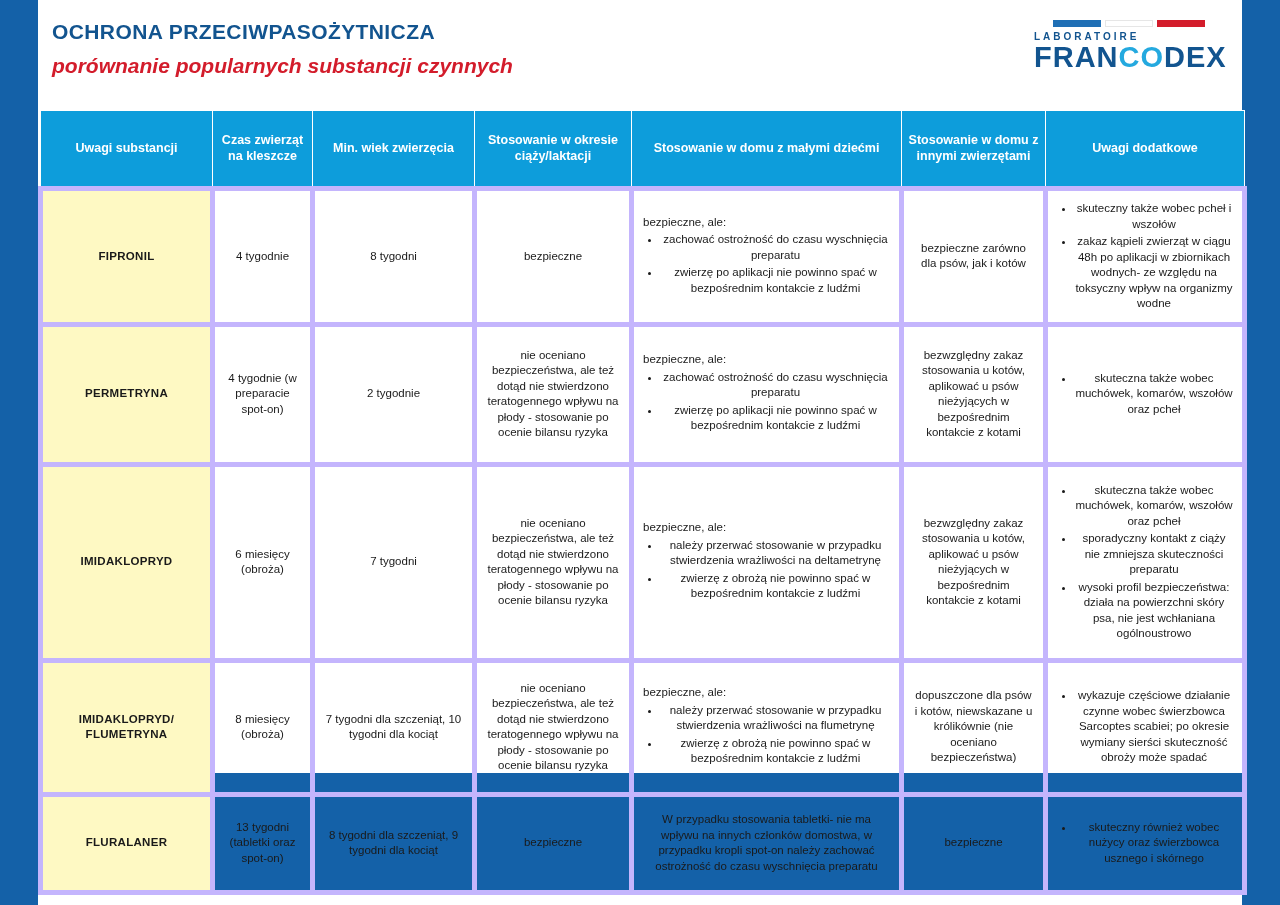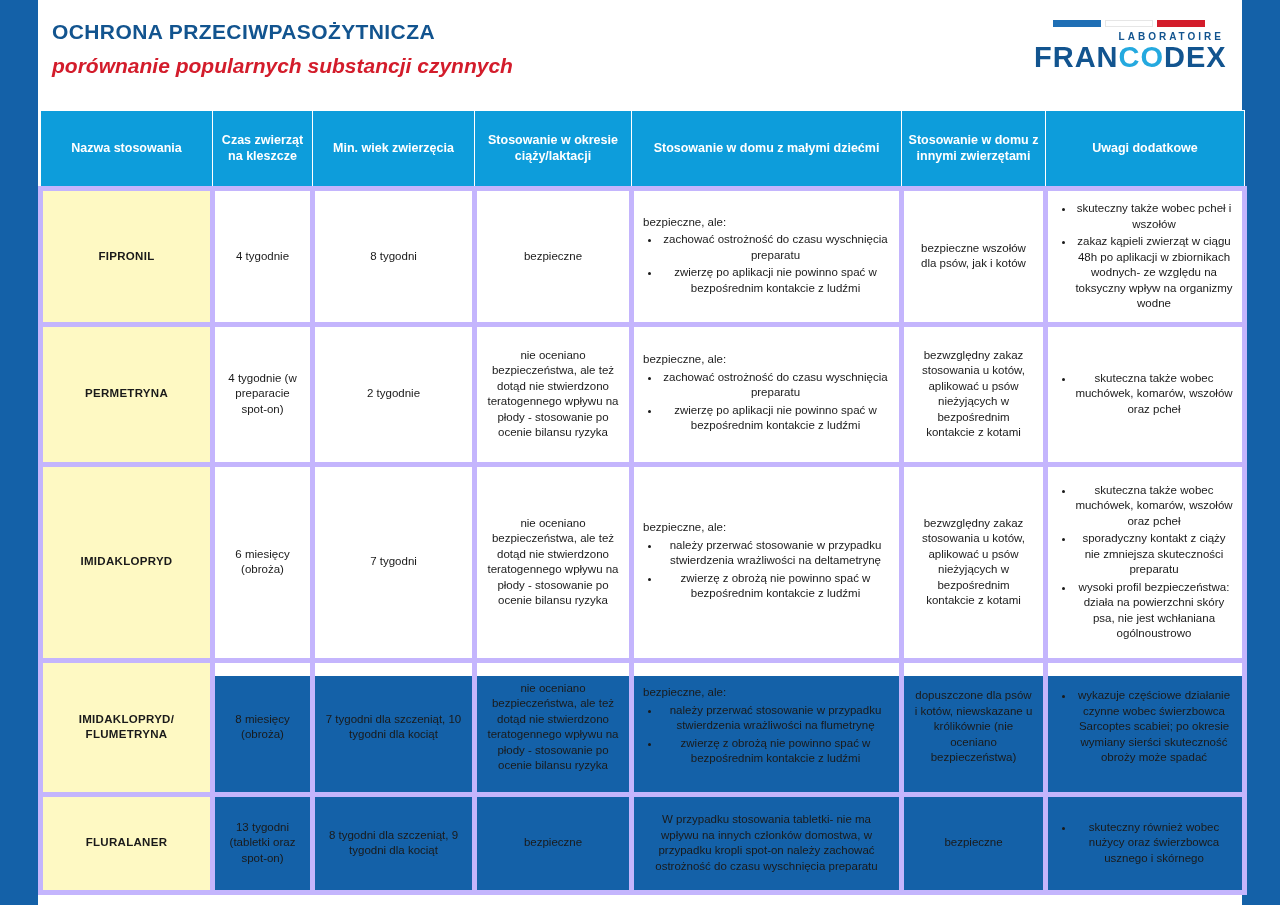--- a/index.html
+++ b/index.html
@@ -11,21 +11,21 @@
     height: 905px;
     background: #1461a8;
     font-family: "Liberation Sans", sans-serif;
     overflow: hidden;
   }
   .page {
     position: absolute;
     left: 38px;
     top: 0;
     width: 1204px;
-    height: 676px;
+    height: 773px;
     background: #ffffff;
   }
   .header {
     position: relative;
     height: 110px;
     padding: 16px 0 0 14px;
     box-sizing: border-box;
   }
   .title {
     color: #12548f;
@@ -39,21 +39,21 @@
     font-size: 21px;
     font-weight: bold;
     font-style: italic;
     margin: 10px 0 0 0;
   }
   .logo {
     position: absolute;
     right: 18px;
     top: 20px;
     width: 190px;
-    text-align: right;
+    text-align: left;
     margin-left: 12px;
   }
   .logo-flag {
     display: flex;
     justify-content: center;
     gap: 4px;
     margin-bottom: 4px;
   }
   .flag-bar {
     width: 48px;
@@ -174,21 +174,21 @@
       <col class="col1">
         <col class="col2">
         <col class="col3">
         <col class="col4">
         <col class="col5">
         <col class="col6">
         <col class="col7">
     </colgroup>
     <thead>
       <tr>
-        <th>Nazwa stosowania</th>
+        <th>Uwagi substancji</th>
         <th>Czas zwierząt na kleszcze</th>
         <th>Min. wiek zwierzęcia</th>
         <th>Stosowanie w okresie ciąży/laktacji</th>
         <th>Stosowanie w domu z małymi dziećmi</th>
         <th>Stosowanie w domu z innymi zwierzętami</th>
         <th>Uwagi dodatkowe</th>
       </tr>
     </thead>
     <tbody>
       <tr style="height:128px">
@@ -196,21 +196,21 @@
         <td>4 tygodnie</td>
         <td>8 tygodni</td>
         <td>bezpieczne</td>
         <td class="bullets">
           <p class="lead">bezpieczne, ale:</p>
           <ul>
             <li>zachować ostrożność do czasu wyschnięcia preparatu</li>
             <li>zwierzę po aplikacji nie powinno spać w bezpośrednim kontakcie z ludźmi</li>
           </ul>
         </td>
-        <td>bezpieczne wszołów dla psów, jak i kotów</td>
+        <td>bezpieczne zarówno dla psów, jak i kotów</td>
         <td class="bullets">
           <ul>
             <li>skuteczny także wobec pcheł i wszołów</li>
             <li>zakaz kąpieli zwierząt w ciągu 48h po aplikacji w zbiornikach wodnych- ze względu na toksyczny wpływ na organizmy wodne</li>
           </ul>
         </td>
       </tr>
 
       <tr style="height:140px">
         <td class="substance">PERMETRYNA</td>

